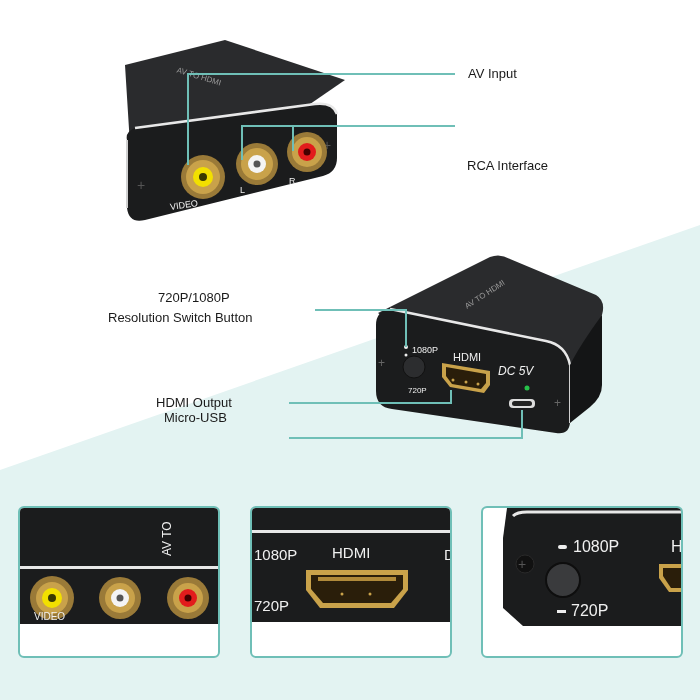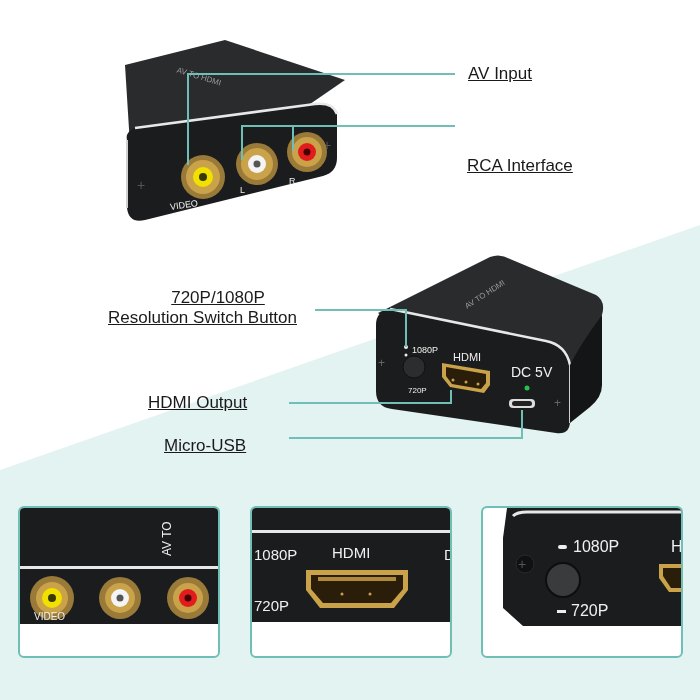--- a/index.html
+++ b/index.html
@@ -1,19 +1,19 @@
 <!DOCTYPE html>
 <html><head>
 <meta charset="utf-8">
 <style>
   html,body{margin:0;padding:0;}
   body{width:700px;height:700px;overflow:hidden;position:relative;background:#ffffff;font-family:"Liberation Sans",sans-serif;}
   .bg-band{position:absolute;left:0;top:0;width:700px;height:700px;}
-  .label{position:absolute;color:#1a1a1a;font-size:17px;line-height:20px;white-space:nowrap;text-decoration:underline;}
-  .label.center{text-align:center;}
+  .label{position:absolute;color:#1a1a1a;font-size:13px;line-height:20px;white-space:nowrap;}
+  .label.center{}
   .leader{position:absolute;background:#6fbfb7;}
   .device{position:absolute;}
   .panel{position:absolute;top:506px;width:202px;height:152px;border:2px solid #6fbfb7;border-radius:6px;background:#fff;overflow:hidden;box-sizing:border-box;}
   .panel .dark{position:absolute;left:0;top:0;right:0;height:116px;background:#1b1c1d;}
   .txt-w{position:absolute;color:#f0f0f0;font-family:"Liberation Sans",sans-serif;white-space:nowrap;}
 </style>
 </head>
 <body>
 
 <svg class="bg-band" width="700" height="700" viewBox="0 0 700 700">
@@ -84,34 +84,34 @@
     <circle cx="108" cy="129" r="1.5" fill="#c9a24a"></circle>
 
   <circle cx="157" cy="133" r="2.5" fill="#27c24a"></circle>
 
   <rect x="139" y="144" width="26" height="9" rx="4" fill="#ddd"></rect>
   <rect x="142" y="146" width="20" height="5" rx="2.5" fill="#222"></rect>
 </svg>
 <span class="txt-w" style="left:462px;top:290px;font-size:8px;transform:rotate(-33deg);color:#9a9a9a;">AV TO HDMI</span>
 <span class="txt-w" style="left:412px;top:345px;font-size:9px;">1080P</span>
 <span class="txt-w" style="left:453px;top:351px;font-size:11px;">HDMI</span>
-<span class="txt-w" style="left:511px;top:364px;font-size:14px;">DC 5V</span>
+<span class="txt-w" style="left:498px;top:364px;font-size:12px;font-style:italic;">DC 5V</span>
 <span class="txt-w" style="left:408px;top:386px;font-size:8px;">720P</span>
 
 <div class="leader" style="left:315px;top:309px;width:92px;height:2px;"></div>
 <div class="leader" style="left:405px;top:309px;width:2px;height:38px;"></div>
 <div class="leader" style="left:289px;top:402px;width:162px;height:2px;"></div>
 <div class="leader" style="left:450px;top:390px;width:2px;height:14px;"></div>
 <div class="leader" style="left:289px;top:437px;width:233px;height:2px;"></div>
 <div class="leader" style="left:521px;top:410px;width:2px;height:29px;"></div>
 
 <span class="label center" style="left:158px;top:288px;width:120px;">720P/1080P</span>
 <span class="label" style="left:108px;top:308px;text-align:center;">Resolution Switch Button</span>
-<span class="label" style="left:148px;top:393px;">HDMI Output</span>
-<span class="label" style="left:164px;top:436px;">Micro-USB</span>
+<span class="label" style="left:156px;top:393px;">HDMI Output</span>
+<span class="label" style="left:164px;top:408px;">Micro-USB</span>
 
 <div class="panel" style="left:18px;">
   <div class="dark">
     <div style="position:absolute;left:0;right:0;top:58px;height:3px;background:#e8e8e8;"></div>
     <span class="txt-w" style="left:140px;top:10px;font-size:12px;transform:rotate(-90deg);transform-origin:left top;top:48px;">AV TO</span>
     <svg style="position:absolute;left:0;top:60px;" width="200" height="56" viewBox="0 0 200 56">
       <circle cx="32" cy="30" r="22" fill="#9a7a38"></circle>
         <circle cx="32" cy="30" r="16" fill="#c9a24a"></circle>
         <circle cx="32" cy="30" r="10" fill="#f2e000"></circle>
         <circle cx="32" cy="30" r="4" fill="#3a3a00"></circle>

